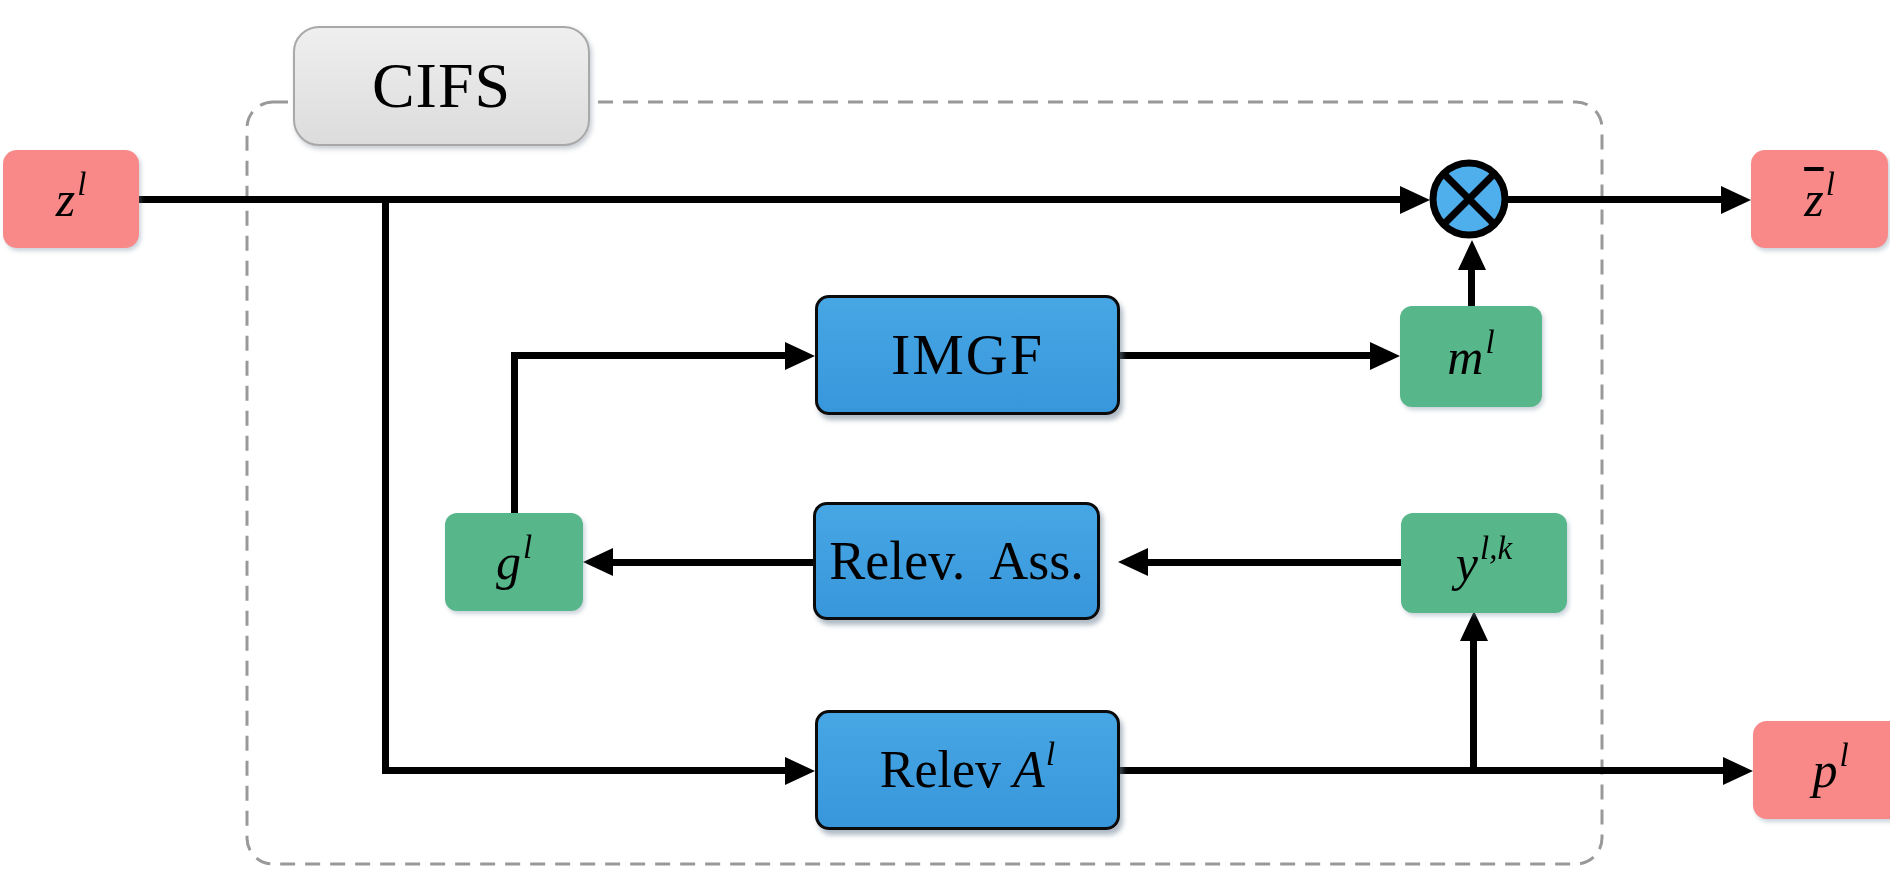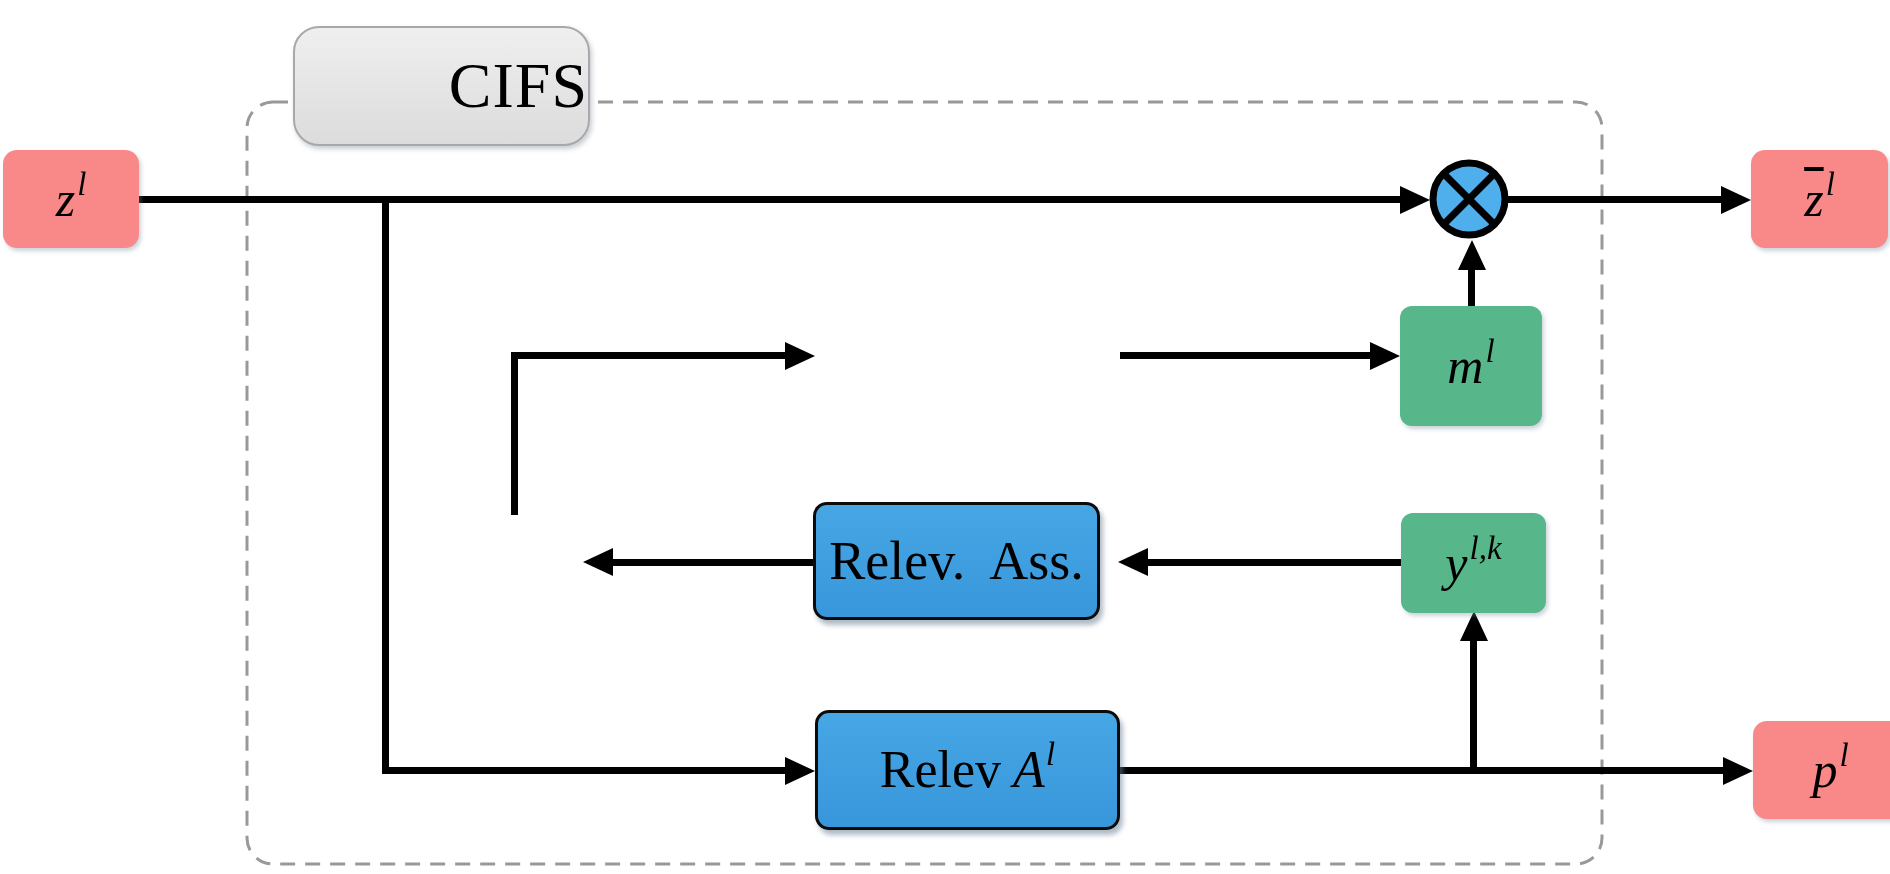--- a/index.html
+++ b/index.html
@@ -36,21 +36,20 @@
     border: 3px solid #0b0b0b;
     border-radius: 14px;
     box-shadow: 3px 5px 5px rgba(110,130,150,0.55);
   }
   .cifs-box {
     background: linear-gradient(180deg, #EFEFEF 0%, #DCDCDC 100%);
     border: 2px solid #A8A8A8;
     border-radius: 26px;
     box-shadow: 2px 3px 5px rgba(130,145,160,0.45);
     z-index: 5;
-    justify-content: flex-end;
   }
 
   
   .math {
     font-family: "Liberation Serif", serif;
     font-style: italic;
     font-size: 50px;
     line-height: 1;
     white-space: nowrap;
   }
@@ -134,31 +133,37 @@
       <circle cx="42" cy="42" r="36" fill="#4FAFEC" stroke="#000" stroke-width="7"></circle>
       <line x1="17" y1="17" x2="67" y2="67" stroke="#000" stroke-width="7"></line>
       <line x1="67" y1="17" x2="17" y2="67" stroke="#000" stroke-width="7"></line>
     </g>
   </svg>
 
   <div class="node io-box" style="left:1751px; top:150px; width:137px; height:98px;">
     <span class="math"><span class="overbar">z</span><sup>l</sup></span>
   </div>
 
+  <div class="node module-box" style="left:815px; top:295px; width:305px; height:120px;">
+    <span class="math imgf-text">IMGF</span>
+  </div>
 
-  <div class="node signal-box" style="left:1400px; top:306px; width:142px; height:120px;">
+  <div class="node signal-box" style="left:1400px; top:306px; width:142px; height:101px;">
     <span class="math"><span>m</span><sup>l</sup></span>
   </div>
 
+  <div class="node signal-box" style="left:445px; top:513px; width:138px; height:98px;">
+    <span class="math"><span>g</span><sup>l</sup></span>
+  </div>
 
   <div class="node module-box" style="left:813px; top:502px; width:287px; height:118px;">
     <span class="math relev-text">Relev.  Ass.</span>
   </div>
 
-  <div class="node signal-box" style="left:1401px; top:513px; width:145px; height:100px;">
+  <div class="node signal-box" style="left:1401px; top:513px; width:166px; height:100px;">
     <span class="math"><span>y</span><sup>l,k</sup></span>
   </div>
 
   <div class="node module-box" style="left:815px; top:710px; width:305px; height:120px;">
     <span class="math probe-text"><span>Relev</span><span class="it">A</span><sup>l</sup></span>
   </div>
 
   <div class="node io-box" style="left:1753px; top:721px; width:155px; height:98px;">
     <span class="math"><span>p</span><sup>l</sup></span>
   </div>

